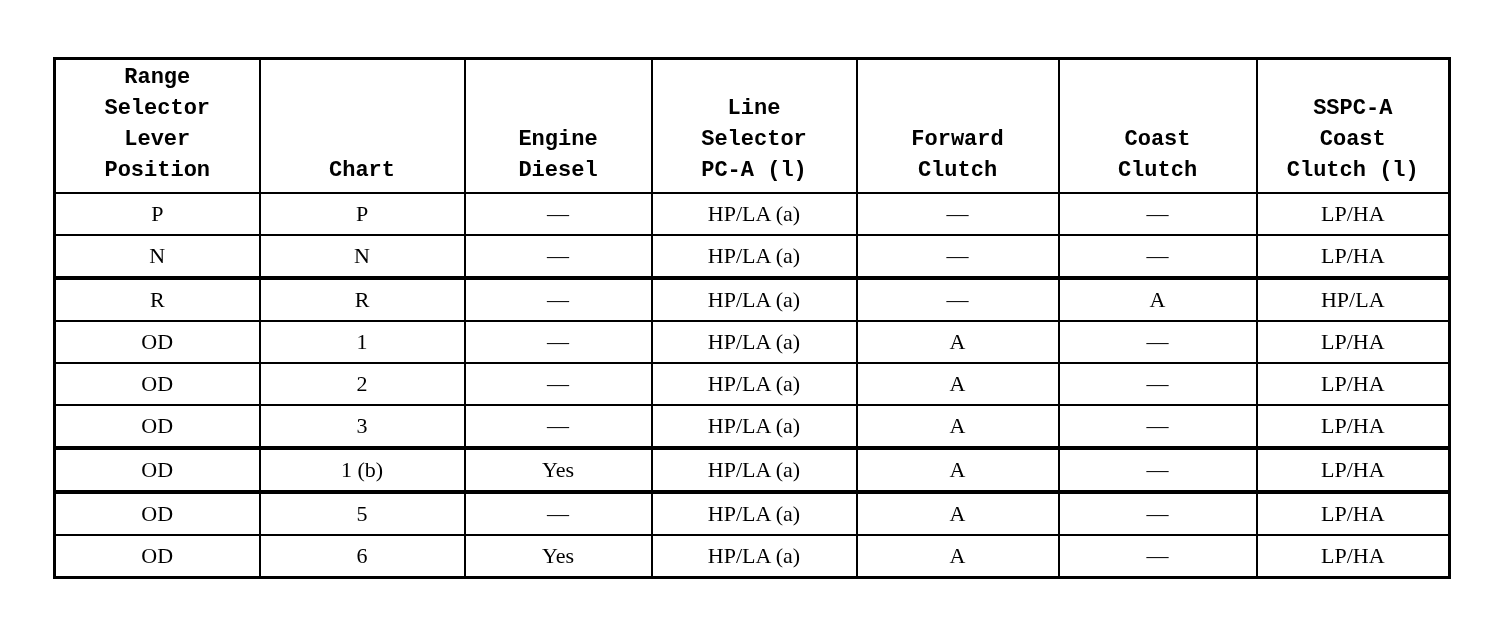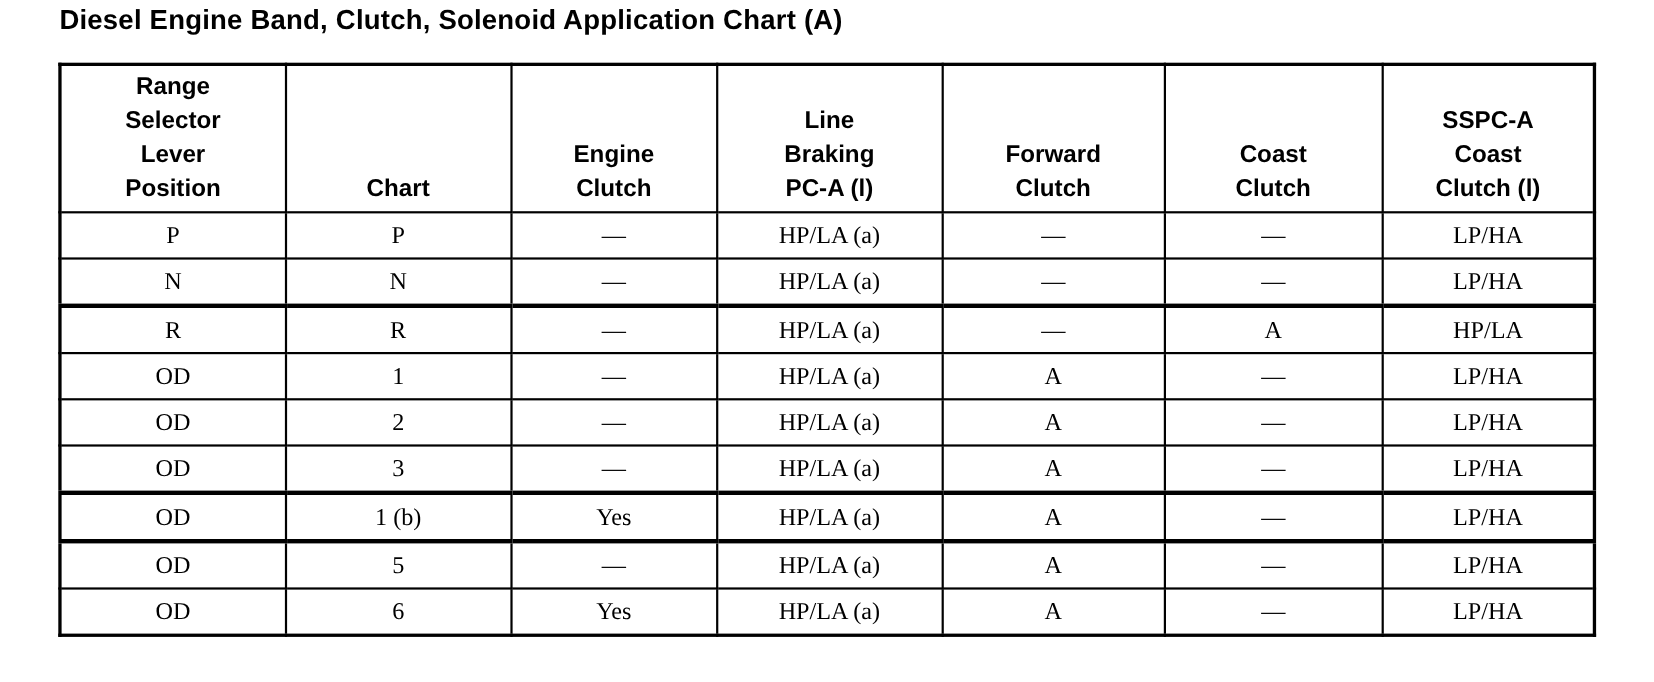--- a/index.html
+++ b/index.html
@@ -41,21 +41,21 @@
   table.app-chart col.c5 { width: 202px; }
   table.app-chart col.c6 { width: 198px; }
   table.app-chart col.c7 { width: 193px; }
   table.app-chart th {
     height: 126px;
     border: 2px solid #000000;
     border-bottom-width: 2px;
     vertical-align: bottom;
     text-align: center;
     padding: 0 4px 6px 4px;
-    font-family: Liberation Sans, sans-serif;
+    font-family: Liberation Mono, monospace;
     font-weight: bold;
     font-size: 22px;
     line-height: 31px;
     color: #000000;
     white-space: pre-line;
   }
   table.app-chart td {
     height: 40px;
     border: 2px solid #000000;
     vertical-align: middle;
@@ -67,43 +67,42 @@
   }
   table.app-chart tr.thick-top td {
     border-top-width: 4px;
   }
 </style>
 </head>
 <body>
 
 <div class="page">
 
-  <div class="doc-title">Diesel Engine Band, Clutch, Solenoid Application Chart (A)</div>
 
   <table class="app-chart">
     <colgroup>
       <col class="c1">
         <col class="c2">
         <col class="c3">
         <col class="c4">
       <col class="c5">
         <col class="c6">
         <col class="c7">
     </colgroup>
     <thead>
       <tr>
           <th>Range
 Selector
 Lever
 Position</th>
           <th>Chart</th>
           <th>Engine
-Clutch</th>
+Diesel</th>
           <th>Line
-Braking
+Selector
 PC-A (l)</th>
           <th>Forward
 Clutch</th>
           <th>Coast
 Clutch</th>
           <th>SSPC-A
 Coast
 Clutch (l)</th>
         </tr>
     </thead>

